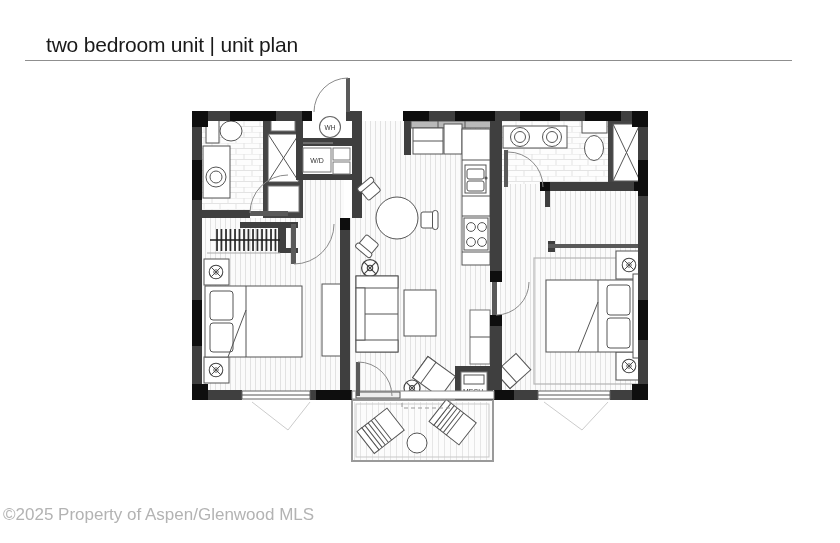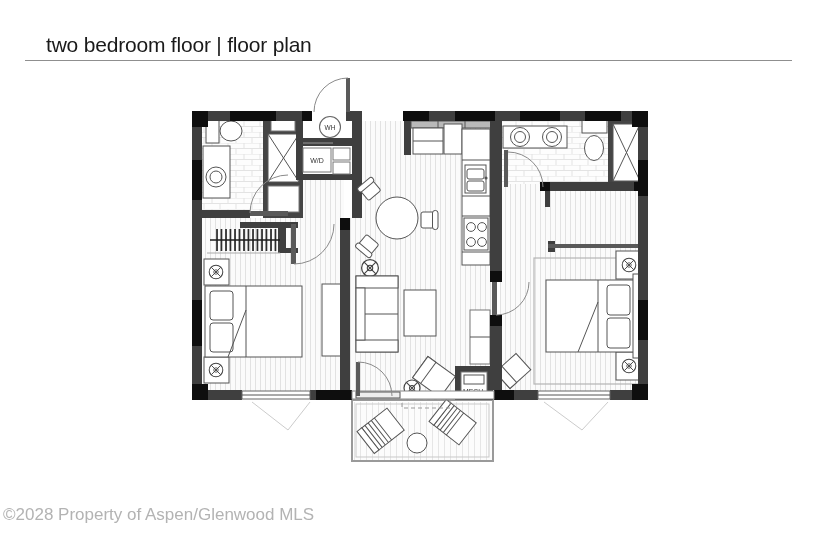--- a/index.html
+++ b/index.html
@@ -17,21 +17,21 @@
   .ln{stroke:#555;stroke-width:1;fill:none;}
   .lnlt{stroke:#b5b5b5;stroke-width:1.2;fill:none;}
   .arc{stroke:#8a8a8a;stroke-width:1;fill:none;}
   .leaf{fill:#5a5a5a;}
   .lbl{font-family:"Liberation Sans",sans-serif;fill:#333;text-anchor:middle;}
 </style>
 </head>
 <body>
 
 <div id="page">
-  <h1 id="title">two bedroom floor | floor plan</h1>
+  <h1 id="title">two bedroom unit | unit plan</h1>
   <div id="rule"></div>
 
   <svg width="840" height="543" viewBox="0 0 840 543">
     <defs>
       <pattern id="pw" width="5" height="6" patternUnits="userSpaceOnUse">
         <rect width="5" height="6" fill="#fbfbfb"></rect>
           <line x1="0.5" y1="0" x2="0.5" y2="6" stroke="#e2e2e2" stroke-width="1"></line>
       </pattern>
       <pattern id="pd" width="6" height="6" patternUnits="userSpaceOnUse">
         <rect width="6" height="6" fill="#fcfcfc"></rect>
@@ -280,14 +280,14 @@
       <path d="M294,264 A40,40 0 0 0 334,224" class="arc"></path>
       <rect x="492" y="282" width="5" height="33" class="leaf"></rect>
       <path d="M496,315 A33,33 0 0 0 529,282" class="arc"></path>
       <rect x="504" y="150" width="4" height="37" class="leaf"></rect>
       <path d="M508,152 A35,35 0 0 1 543,187" class="arc"></path>
       <rect x="356" y="362" width="4" height="34" class="leaf"></rect>
       <path d="M358,362 A34,34 0 0 1 392,396" class="arc"></path>
     </g>
   </svg>
 
-  <div id="watermark">©2028 Property of Aspen/Glenwood MLS</div>
+  <div id="watermark">©2025 Property of Aspen/Glenwood MLS</div>
 </div>
 
 </body></html>

